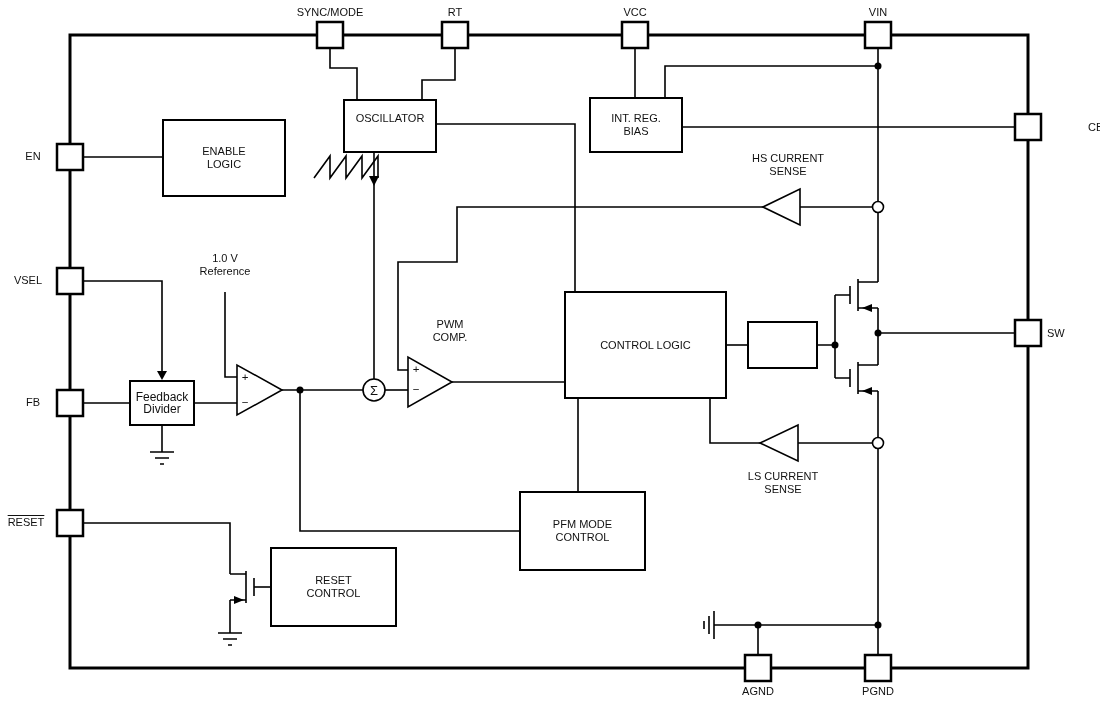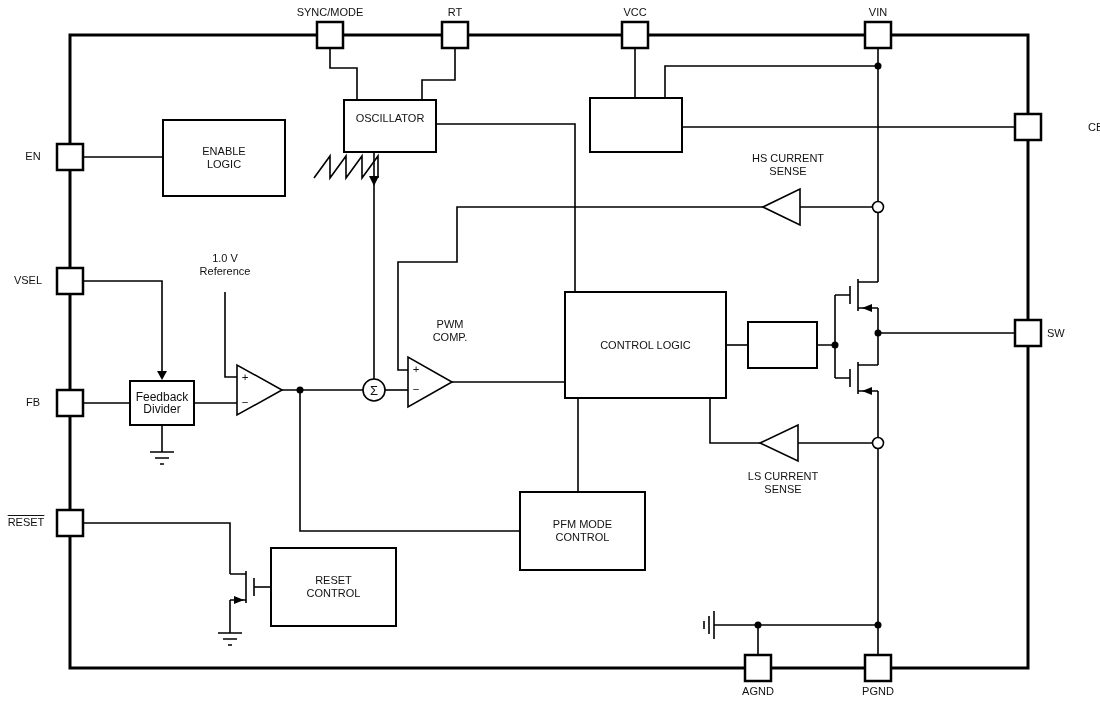--- a/index.html
+++ b/index.html
@@ -151,20 +151,22 @@
   <div class="lbl ralign" style="left:14px;top:150px;width:38px">EN</div>
   <div class="lbl ralign" style="left:4px;top:274px;width:48px">VSEL</div>
   <div class="lbl ralign" style="left:14px;top:396px;width:38px">FB</div>
   <div class="lbl ralign ov" style="left:0px;top:516px;width:52px">RESET</div>
   <div class="lbl ctr" style="left:728px;top:685px;width:60px">AGND</div>
   <div class="lbl ctr" style="left:848px;top:685px;width:60px">PGND</div>
 
   <div class="blk" style="left:163px;top:120px;width:122px;height:76px">ENABLE
 LOGIC</div>
   <div class="blk" style="left:344px;top:100px;width:92px;height:36px">OSCILLATOR</div>
+  <div class="blk" style="left:590px;top:98px;width:92px;height:54px">INT. REG.
+BIAS</div>
   <div class="blk" style="left:565px;top:292px;width:161px;height:106px">CONTROL LOGIC</div>
   <div class="blk sm" style="left:130px;top:381px;width:64px;height:44px">Feedback
 Divider</div>
   <div class="blk" style="left:520px;top:492px;width:125px;height:78px">PFM MODE
 CONTROL</div>
   <div class="blk" style="left:271px;top:548px;width:125px;height:78px">RESET
 CONTROL</div>
 
   <div class="lbl ctr" style="left:733px;top:152px;width:110px">HS CURRENT
 SENSE</div>

